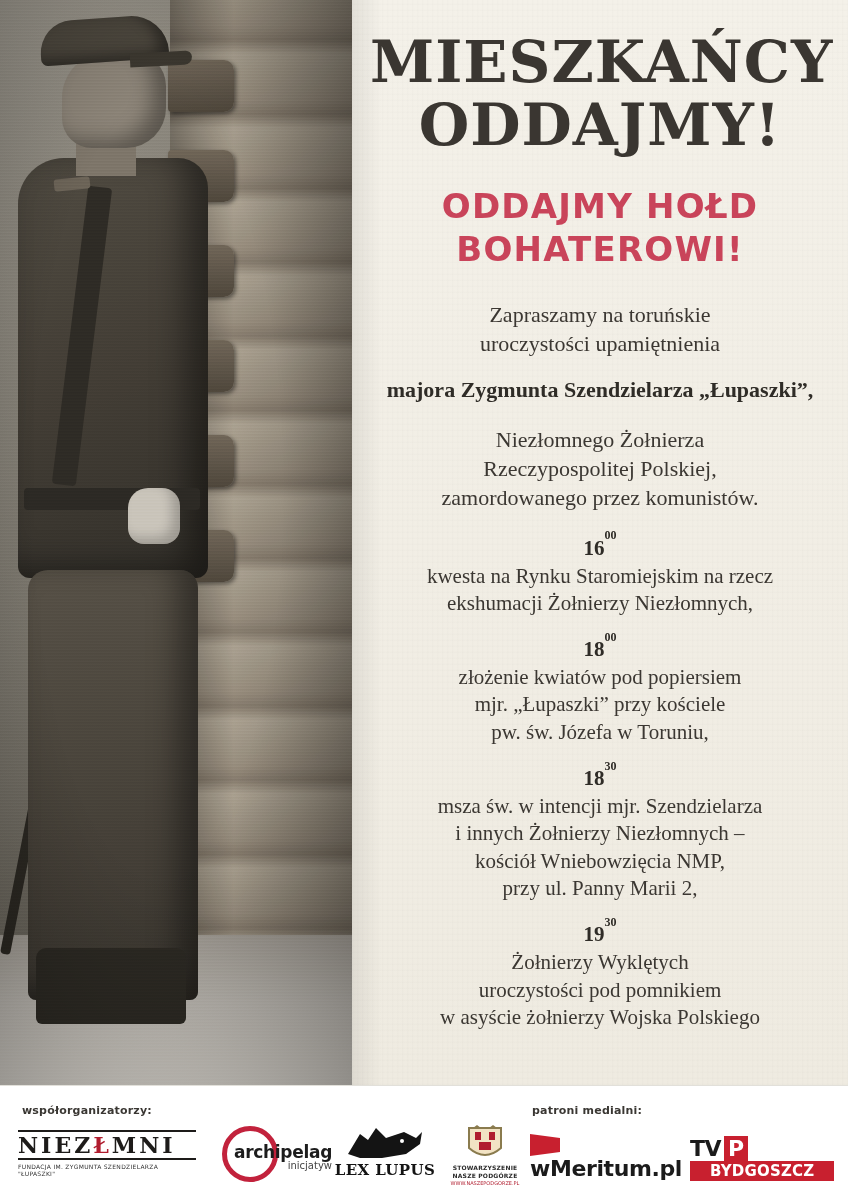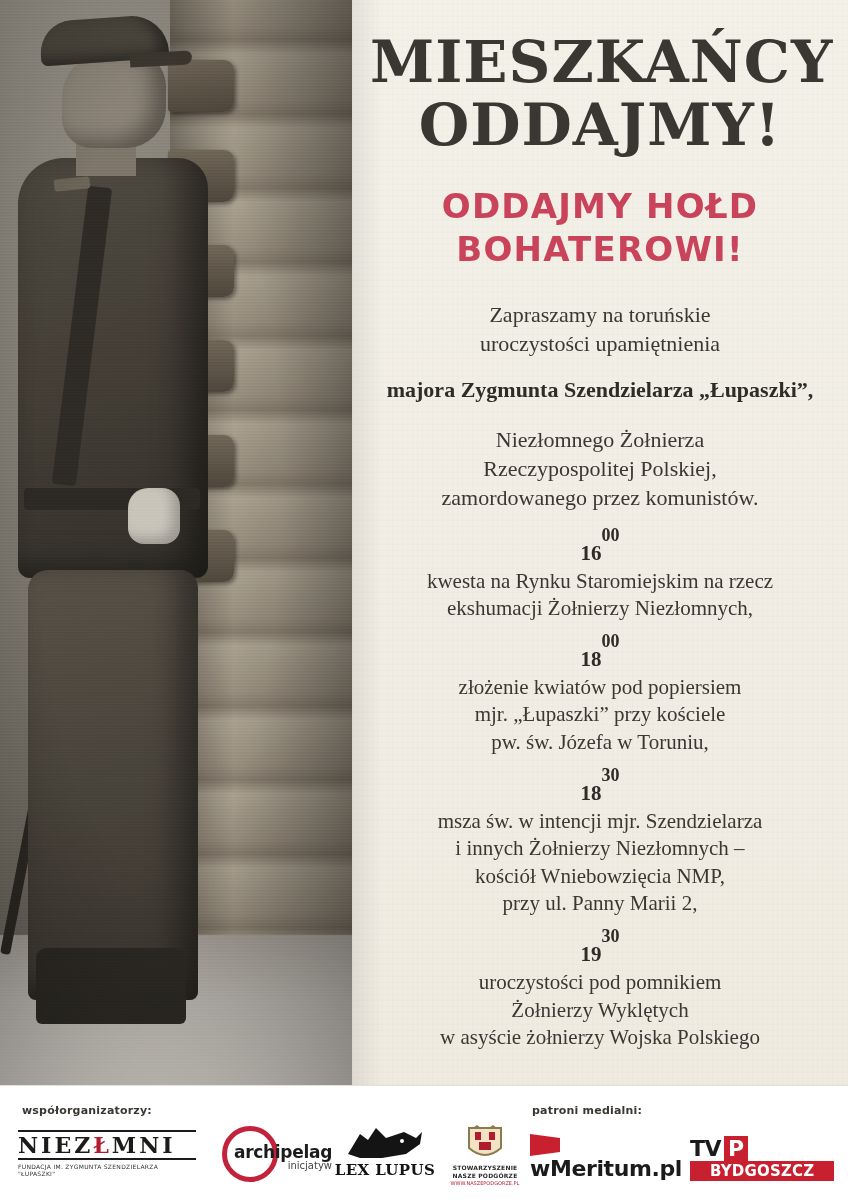--- a/index.html
+++ b/index.html
@@ -267,21 +267,21 @@
   }
 
   .schedule { margin-top: 24px; }
   .sched-item { margin-bottom: 20px; }
   .sched-time {
     font-size: 21px;
     font-weight: bold;
     color: #2f2c27;
     margin-bottom: 2px;
   }
-  .sched-time sup { font-size: 18px; top: -0.6em; position: relative; }
+  .sched-time sup { font-size: 12px; top: -0.6em; position: relative; }
   .sched-desc {
     font-size: 21px;
     line-height: 1.3;
     color: #3b3732;
   }
 
   
   .footer {
     position: absolute;
     left: 0;
@@ -524,22 +524,22 @@
             <div>kościół Wniebowzięcia NMP,</div>
             <div>przy ul. Panny Marii 2,</div>
           </div>
         </div>
 
         <div class="sched-item">
           <div class="sched-time">
             <span>19</span><sup>30</sup>
           </div>
           <div class="sched-desc">
+            <div>Żołnierzy Wyklętych</div>
             <div>uroczystości pod pomnikiem</div>
-            <div>Żołnierzy Wyklętych</div>
             <div>w asyście żołnierzy Wojska Polskiego</div>
           </div>
         </div>
 
       </div>
     </div>
   </div>
 
   <div class="footer">
 

